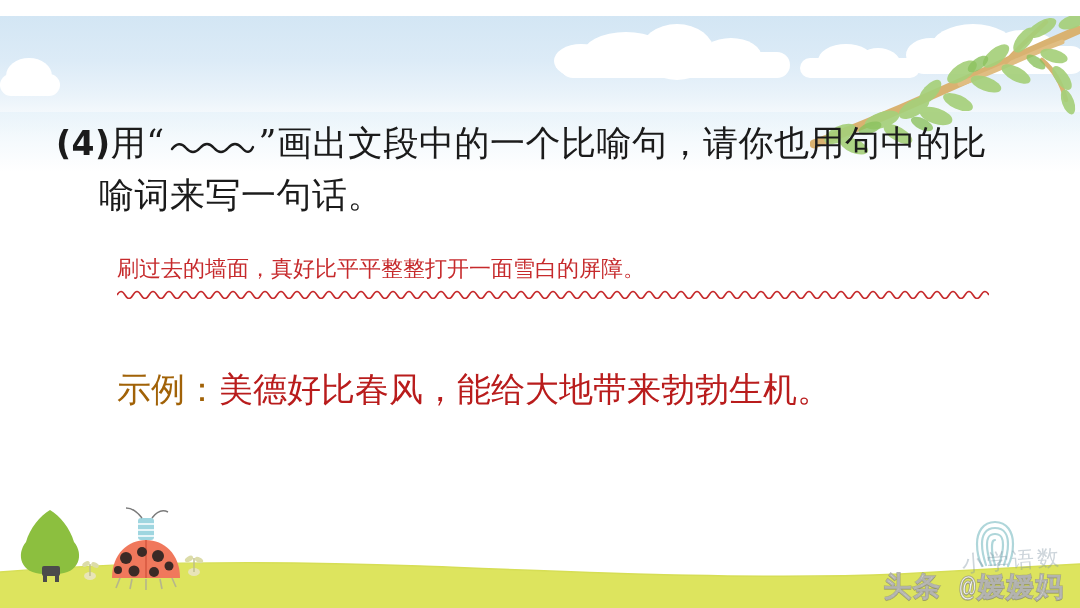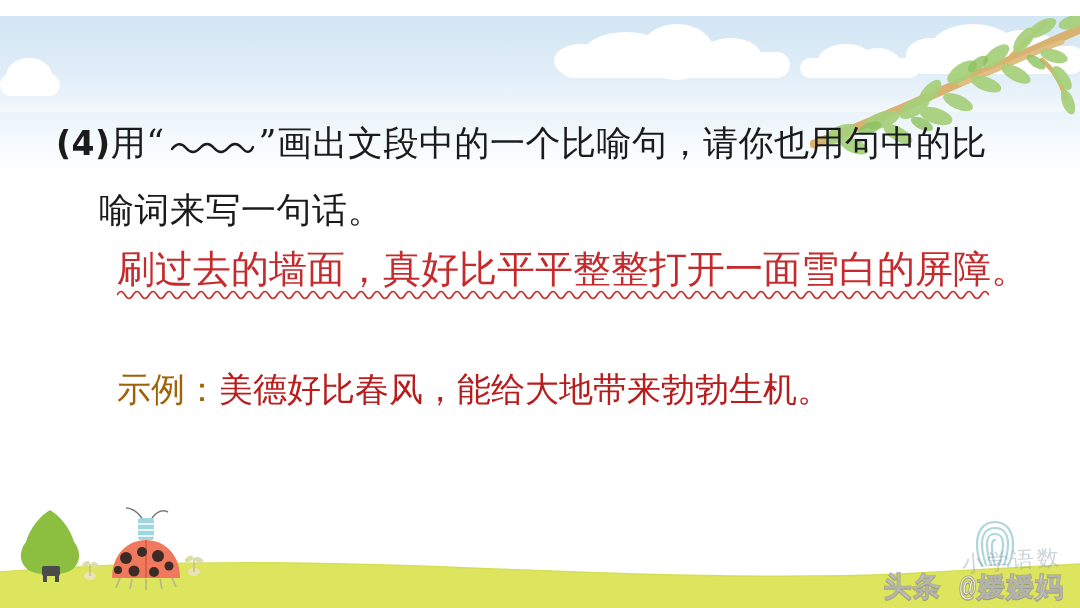--- a/index.html
+++ b/index.html
@@ -60,30 +60,30 @@
   .content{position:absolute;left:0;top:0;width:1080px;height:608px;}
 
   .q-line{
     position:absolute;
     font-family:"DejaVu Serif","Liberation Serif",serif;
     font-size:35px;line-height:44px;color:#1b1b1b;
     letter-spacing:.5px;white-space:nowrap;
   }
   .q-num{font-family:"DejaVu Sans","Liberation Sans",sans-serif;font-weight:bold;font-size:33px;}
   #qline1{left:56px;top:105px;}
-  #qline2{left:99px;top:172px;}
+  #qline2{left:99px;top:158px;font-family:Liberation Serif, serif;}
 
   .wiggle-mark{
     display:inline-block;vertical-align:middle;margin:0 4px;position:relative;top:-3px;
   }
 
   .answer{
     position:absolute;left:117px;top:232px;
     font-family:"DejaVu Serif","Liberation Serif",serif;
-    font-size:38px;line-height:42px;color:#c62a2c;white-space:nowrap;
+    font-size:22px;line-height:42px;color:#c62a2c;white-space:nowrap;
   }
   .answer-wave{
     position:absolute;left:117px;top:268px;width:872px;height:12px;
   }
 
   .example{
     position:absolute;left:117px;top:352px;
     font-family:"DejaVu Serif","Liberation Serif",serif;
     font-size:34px;line-height:42px;white-space:nowrap;
   }

